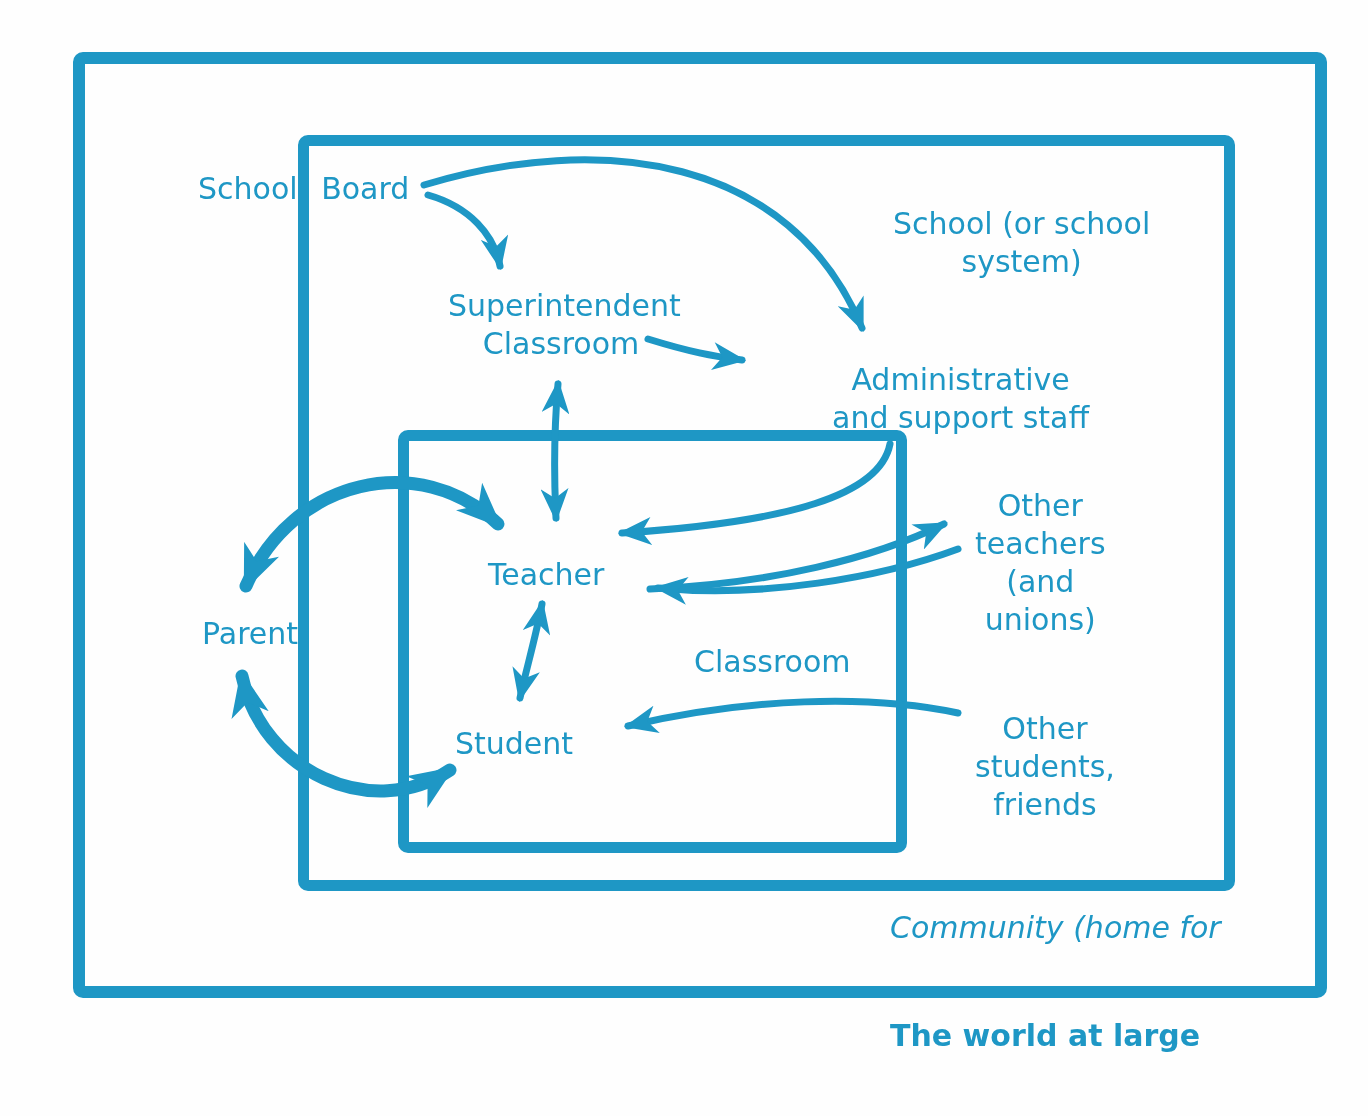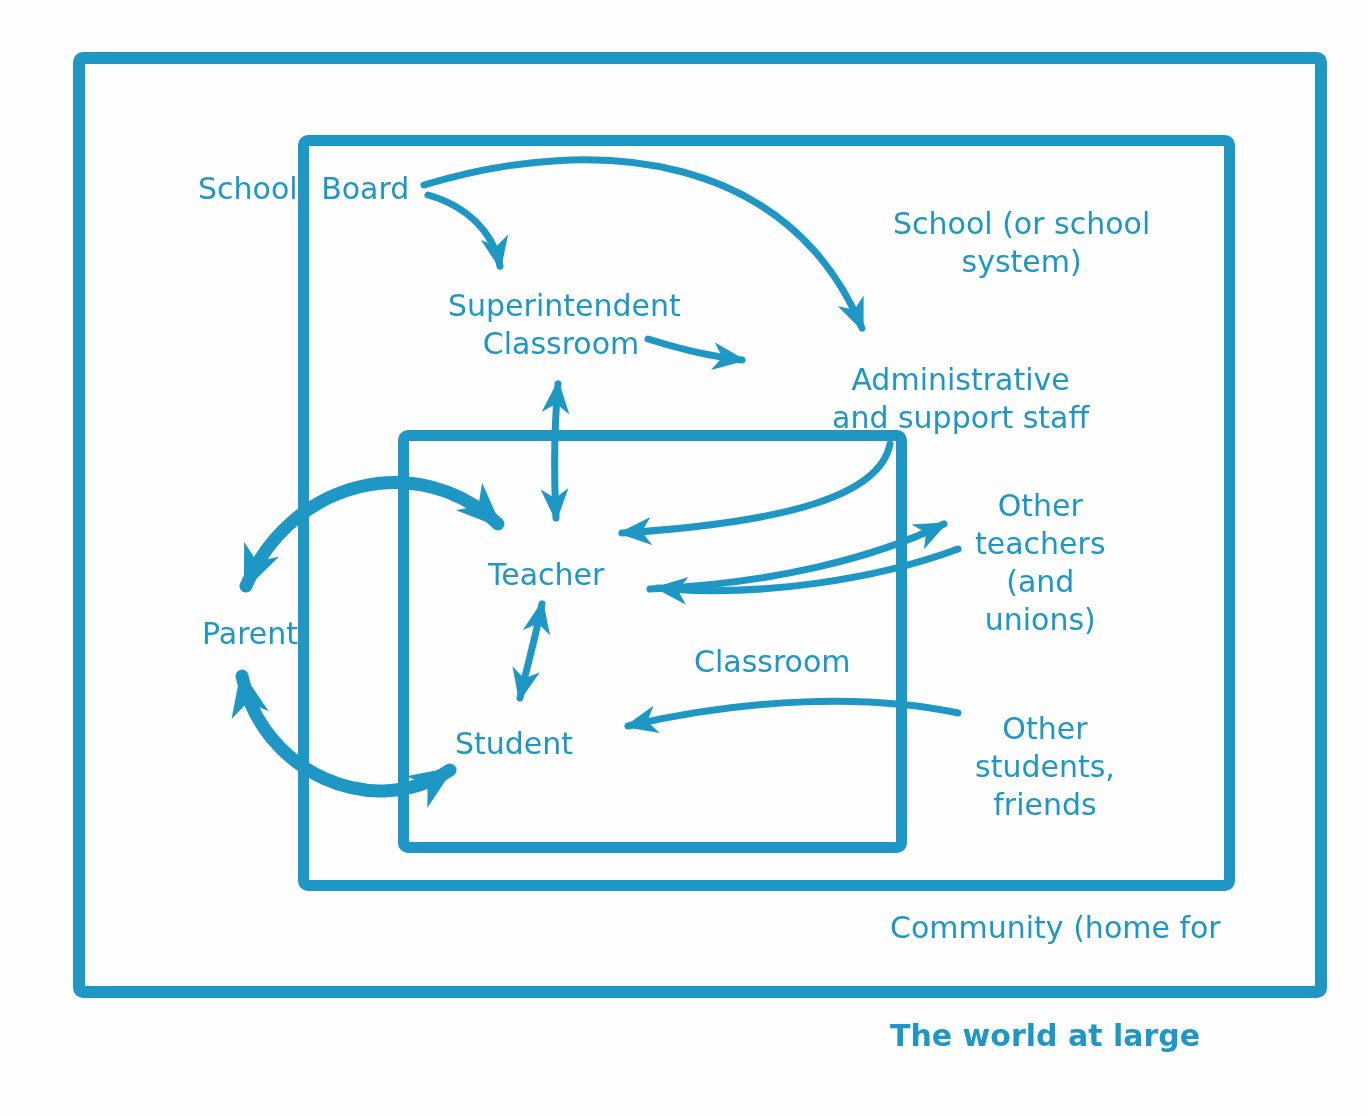--- a/index.html
+++ b/index.html
@@ -44,21 +44,21 @@
   #node-school-board{left:198px;top:170px;word-spacing:14px;}
   #node-superintendent{left:448px;top:287px;width:226px;}
   #region-school-label{left:893px;top:205px;}
   #node-admin-staff{left:832px;top:361px;}
   #node-teacher{left:488px;top:556px;}
   #region-classroom-label{left:694px;top:643px;}
   #node-parent{left:202px;top:615px;}
   #node-student{left:447px;top:725px;margin-left:8px;}
   #node-other-teachers{left:975px;top:487px;}
   #node-other-students{left:975px;top:710px;}
-  #region-community-label{left:890px;top:909px;}
+  #region-community-label{left:890px;top:909px;font-style:italic;}
   #region-world-label{left:890px;top:1017px;font-weight:bold;}
 </style>
 </head>
 <body>
 
 <div class="stage">
 
   <div class="frame" id="community-box"></div>
   <div class="frame" id="school-box"></div>
   <div class="frame" id="classroom-box"></div>

